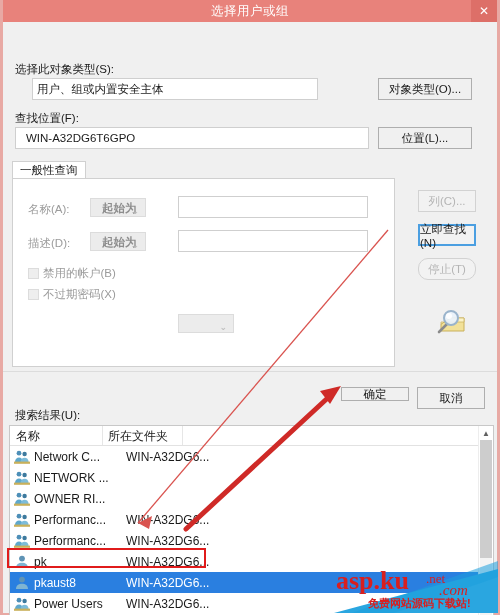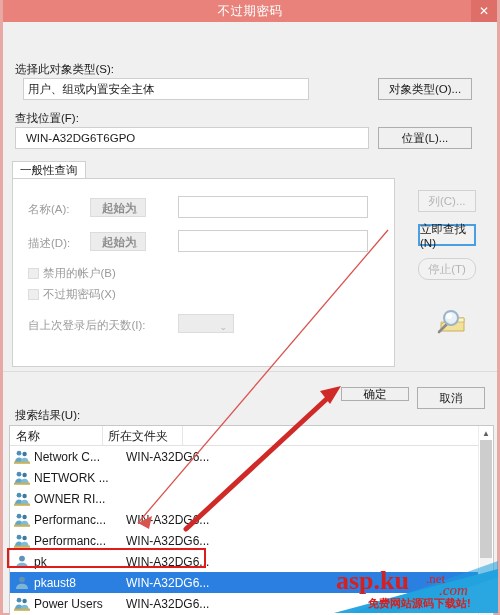--- a/index.html
+++ b/index.html
@@ -303,28 +303,28 @@
   }
 </style>
 </head>
 <body>
 
 <div id="screen">
 
   <div class="window">
 
     <div class="titlebar">
-      <span class="titlebar-text">不过期密码</span>
+      <span class="titlebar-text">选择用户或组</span>
       <div class="close-btn">✕</div>
     </div>
 
     <div class="dlg-body">
 
       <div class="row-lbl lbl" style="left:12px; top:40px;">选择此对象类型(S):</div>
-      <div class="textbox" style="left:20px; top:56px; width:286px; height:22px;">用户、组或内置安全主体</div>
+      <div class="textbox" style="left:29px; top:56px; width:286px; height:22px;">用户、组或内置安全主体</div>
       <div class="btn" style="left:375px; top:56px; width:94px; height:22px;">对象类型(O)...</div>
 
       <div class="row-lbl lbl" style="left:12px; top:89px;">查找位置(F):</div>
       <div class="textbox" style="left:12px; top:105px; width:354px; height:22px;padding-left:10px;">WIN-A32DG6T6GPO</div>
       <div class="btn" style="left:375px; top:105px; width:94px; height:22px;">位置(L)...</div>
 
       <div class="tabstrip">
         <div class="tab">一般性查询</div>
       </div>
       <div class="tabpanel"></div>
@@ -342,21 +342,20 @@
         <span class="caret">⌄</span>
       </div>
       <div class="textbox" style="left:175px; top:208px; width:190px; height:22px;"></div>
 
       <div class="cbx" style="left:25px; top:246px;"></div>
       <div class="row-lbl lbl-dim" style="left:40px; top:244px;">禁用的帐户(B)</div>
 
       <div class="cbx" style="left:25px; top:267px;"></div>
       <div class="row-lbl lbl-dim" style="left:40px; top:265px;">不过期密码(X)</div>
 
-      <div class="row-lbl lbl-dim" style="left:25px; top:296px;">自上次登录后的天数(I):</div>
       <div class="combo" style="left:175px; top:292px; width:56px; height:19px;">
         <span></span>
         <span class="caret">⌄</span>
       </div>
 
       <div class="btn focused" style="left:415px; top:202px; width:58px; height:22px;">立即查找(N)</div>
       <div class="btn disabled" style="left:415px; top:168px; width:58px; height:22px;">列(C)...</div>
       <div class="btn disabled" style="left:415px; top:236px; width:58px; height:22px;border-radius:10px;">停止(T)</div>
 
       <svg style="position:absolute; left:430px; top:285px;" width="34" height="30" viewBox="0 0 34 30">

